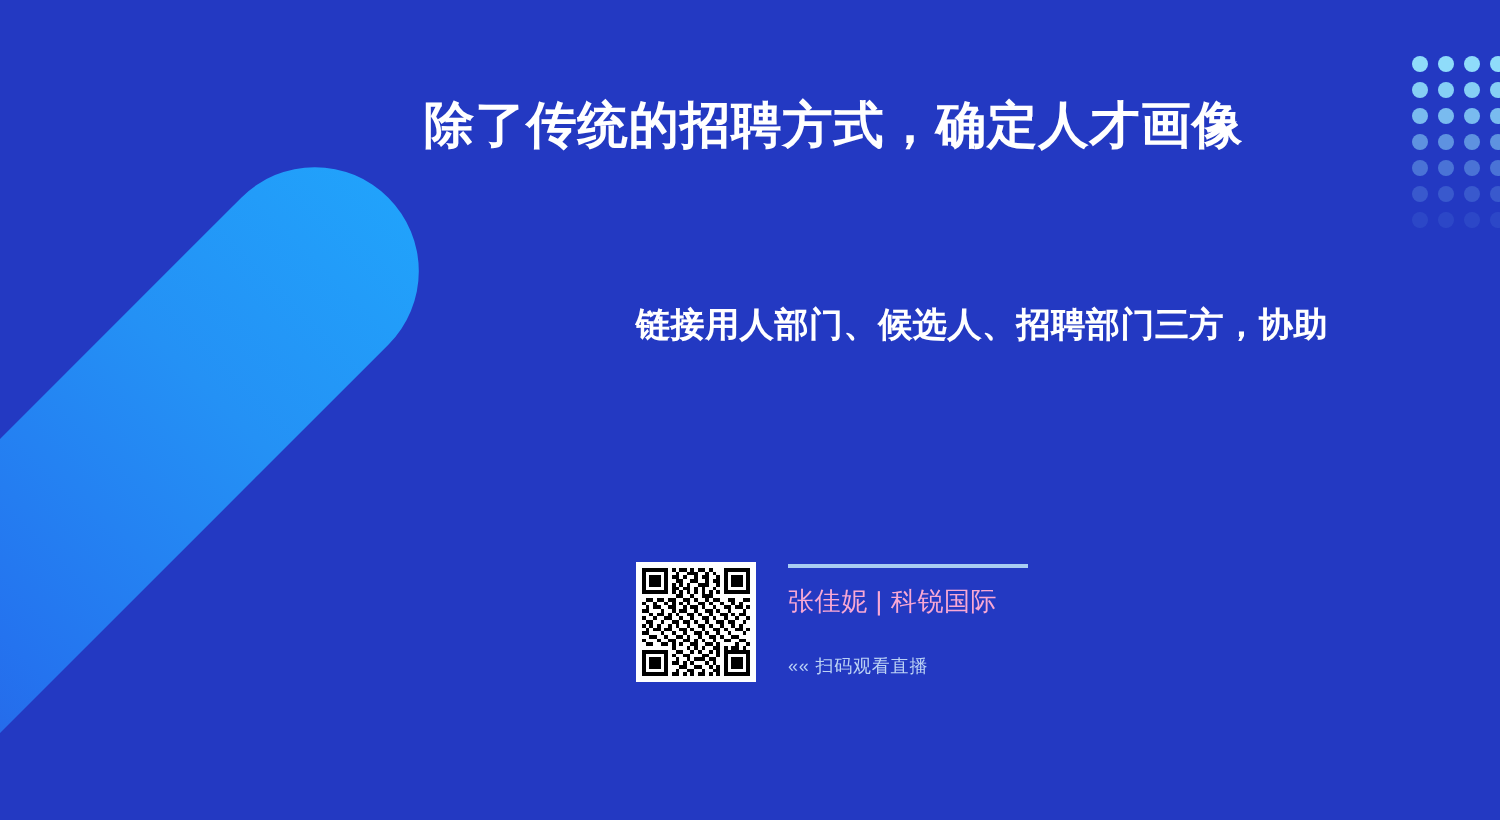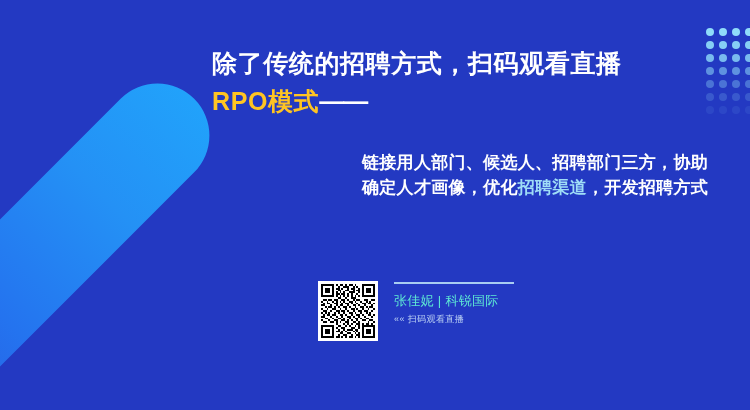--- a/index.html
+++ b/index.html
@@ -81,21 +81,20 @@
     top:150px;
     width:400px;
   }
   .body-line {
     font-size:17px;
     font-weight:bold;
     line-height:25px;
     letter-spacing:.3px;
     color:#ffffff;
     white-space:nowrap;
-    margin-left:44px;
   }
   .hl { color:#9fddf7; }
 
   
   .speaker {
     position:absolute;
     left:318px;
     top:281px;
     display:flex;
     align-items:flex-start;
@@ -113,34 +112,34 @@
     padding-top:1px;
   }
   .divider {
     width:120px;
     height:2px;
     background:#a8cdf2;
     margin-bottom:7px;
   }
   .speaker-name {
     font-size:13px;
-    color:#5eead4;
+    color:#f9a8d4;
     line-height:20px;
     letter-spacing:.3px;
     white-space:nowrap;
   }
   .speaker-title {
     font-size:13px;
     color:#ffffff;
     line-height:20px;
     letter-spacing:.2px;
     white-space:nowrap;
   }
   .scan-hint {
-    margin-top:2px;
+    margin-top:16px;
     font-size:9px;
     color:#bcd2f5;
     letter-spacing:.4px;
     white-space:nowrap;
   }
 </style>
 </head>
 <body>
 
 <div id="banner">
@@ -151,29 +150,25 @@
       <div class="dot-row r0"><i></i><i></i><i></i><i></i></div>
       <div class="dot-row r1"><i></i><i></i><i></i><i></i></div>
       <div class="dot-row r2"><i></i><i></i><i></i><i></i></div>
       <div class="dot-row r3"><i></i><i></i><i></i><i></i></div>
       <div class="dot-row r4"><i></i><i></i><i></i><i></i></div>
       <div class="dot-row r5"><i></i><i></i><i></i><i></i></div>
       <div class="dot-row r6"><i></i><i></i><i></i><i></i></div>
     </div>
 
   <div class="headline">
-    <div class="headline-line">除了传统的招聘方式，扫码观看直播</div>
-    <div class="headline-line">
-      <span class="accent-rpo">RPO模式</span><span class="accent-dash">——</span>
-    </div>
+    <div class="headline-line">除了传统的招聘方式，确定人才画像</div>
   </div>
 
   <div class="body-copy">
     <div class="body-line"><span>链接用人部门、候选人、招聘部门三方，协助</span></div>
-    <div class="body-line"><span>确定人才画像，</span><span>优化</span><span class="hl">招聘渠道</span><span>，开发招聘方式</span></div>
   </div>
 
   <div class="speaker">
     <div class="qr">
       <svg viewBox="0 0 29 29" shape-rendering="crispEdges">
         <rect width="29" height="29" fill="#fff"></rect>
         <g fill="#000">
           <rect x="0" y="0" width="7" height="1"></rect>
             <rect x="8" y="0" width="1" height="1"></rect>
             <rect x="10" y="0" width="2" height="1"></rect>

